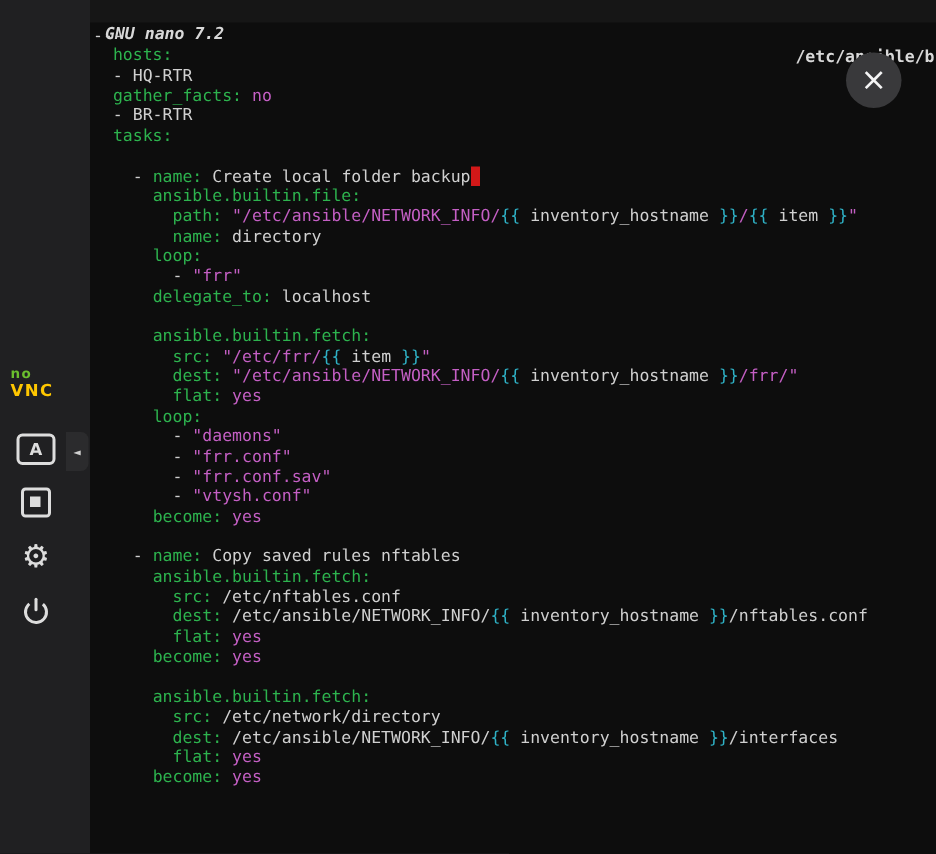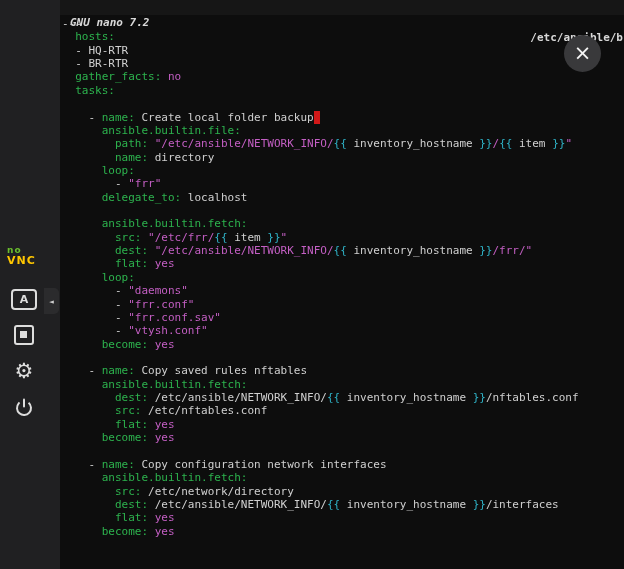--- a/index.html
+++ b/index.html
@@ -160,22 +160,22 @@
 
   <main class="terminal">
     <div class="titlebar">
       <span class="version">GNU nano 7.2</span>
       <span class="filename">/etc/ansible/b</span>
     </div>
     <div class="content" id="editor-content">
         <div class="code-line"><span class="tok-p">---</span></div>
         <div class="code-line"><span class="tok-p">  </span><span class="tok-k">hosts:</span></div>
         <div class="code-line"><span class="tok-p">  - HQ-RTR</span></div>
+        <div class="code-line"><span class="tok-p">  </span><span class="tok-k">gather_facts:</span><span class="tok-p"> </span><span class="tok-s">no</span></div>
         <div class="code-line"><span class="tok-p">  - BR-RTR</span></div>
-        <div class="code-line"><span class="tok-p">  </span><span class="tok-k">gather_facts:</span><span class="tok-p"> </span><span class="tok-s">no</span></div>
         <div class="code-line"><span class="tok-p">  </span><span class="tok-k">tasks:</span></div>
         <div class="code-line"> </div>
         <div class="code-line"><span class="tok-p">    - </span><span class="tok-k">name:</span><span class="tok-p"> Create local folder backup</span><span class="tok-cur"> </span></div>
         <div class="code-line"><span class="tok-p">      </span><span class="tok-k">ansible.builtin.file:</span></div>
         <div class="code-line"><span class="tok-p">        </span><span class="tok-k">path:</span><span class="tok-p"> </span><span class="tok-s">"/etc/ansible/NETWORK_INFO/</span><span class="tok-j">{{</span><span class="tok-p"> inventory_hostname </span><span class="tok-j">}}</span><span class="tok-s">/</span><span class="tok-j">{{</span><span class="tok-p"> item </span><span class="tok-j">}}</span><span class="tok-s">"</span></div>
         <div class="code-line"><span class="tok-p">        </span><span class="tok-k">name:</span><span class="tok-p"> directory</span></div>
         <div class="code-line"><span class="tok-p">      </span><span class="tok-k">loop:</span></div>
         <div class="code-line"><span class="tok-p">        - </span><span class="tok-s">"frr"</span></div>
         <div class="code-line"><span class="tok-p">      </span><span class="tok-k">delegate_to:</span><span class="tok-p"> localhost</span></div>
         <div class="code-line"> </div>
@@ -185,26 +185,25 @@
         <div class="code-line"><span class="tok-p">        </span><span class="tok-k">flat:</span><span class="tok-p"> </span><span class="tok-s">yes</span></div>
         <div class="code-line"><span class="tok-p">      </span><span class="tok-k">loop:</span></div>
         <div class="code-line"><span class="tok-p">        - </span><span class="tok-s">"daemons"</span></div>
         <div class="code-line"><span class="tok-p">        - </span><span class="tok-s">"frr.conf"</span></div>
         <div class="code-line"><span class="tok-p">        - </span><span class="tok-s">"frr.conf.sav"</span></div>
         <div class="code-line"><span class="tok-p">        - </span><span class="tok-s">"vtysh.conf"</span></div>
         <div class="code-line"><span class="tok-p">      </span><span class="tok-k">become:</span><span class="tok-p"> </span><span class="tok-s">yes</span></div>
         <div class="code-line"> </div>
         <div class="code-line"><span class="tok-p">    - </span><span class="tok-k">name:</span><span class="tok-p"> Copy saved rules nftables</span></div>
         <div class="code-line"><span class="tok-p">      </span><span class="tok-k">ansible.builtin.fetch:</span></div>
+        <div class="code-line"><span class="tok-p">        </span><span class="tok-k">src:</span><span class="tok-p"> /etc/nftables.conf</span></div>
         <div class="code-line"><span class="tok-p">        </span><span class="tok-k">dest:</span><span class="tok-p"> /etc/ansible/NETWORK_INFO/</span><span class="tok-j">{{</span><span class="tok-p"> inventory_hostname </span><span class="tok-j">}}</span><span class="tok-p">/nftables.conf</span></div>
-        <div class="code-line"><span class="tok-p">        </span><span class="tok-k">src:</span><span class="tok-p"> /etc/nftables.conf</span></div>
         <div class="code-line"><span class="tok-p">        </span><span class="tok-k">flat:</span><span class="tok-p"> </span><span class="tok-s">yes</span></div>
         <div class="code-line"><span class="tok-p">      </span><span class="tok-k">become:</span><span class="tok-p"> </span><span class="tok-s">yes</span></div>
         <div class="code-line"> </div>
-        <div class="code-line"><span class="tok-p">    - </span><span class="tok-k">name:</span><span class="tok-p"> Copy configuration network interfaces</span></div>
         <div class="code-line"><span class="tok-p">      </span><span class="tok-k">ansible.builtin.fetch:</span></div>
         <div class="code-line"><span class="tok-p">        </span><span class="tok-k">src:</span><span class="tok-p"> /etc/network/directory</span></div>
         <div class="code-line"><span class="tok-p">        </span><span class="tok-k">dest:</span><span class="tok-p"> /etc/ansible/NETWORK_INFO/</span><span class="tok-j">{{</span><span class="tok-p"> inventory_hostname </span><span class="tok-j">}}</span><span class="tok-p">/interfaces</span></div>
         <div class="code-line"><span class="tok-p">        </span><span class="tok-k">flat:</span><span class="tok-p"> </span><span class="tok-s">yes</span></div>
         <div class="code-line"><span class="tok-p">      </span><span class="tok-k">become:</span><span class="tok-p"> </span><span class="tok-s">yes</span></div>
       </div>
   </main>
 
   <button class="close-overlay">
     <span>×</span>

